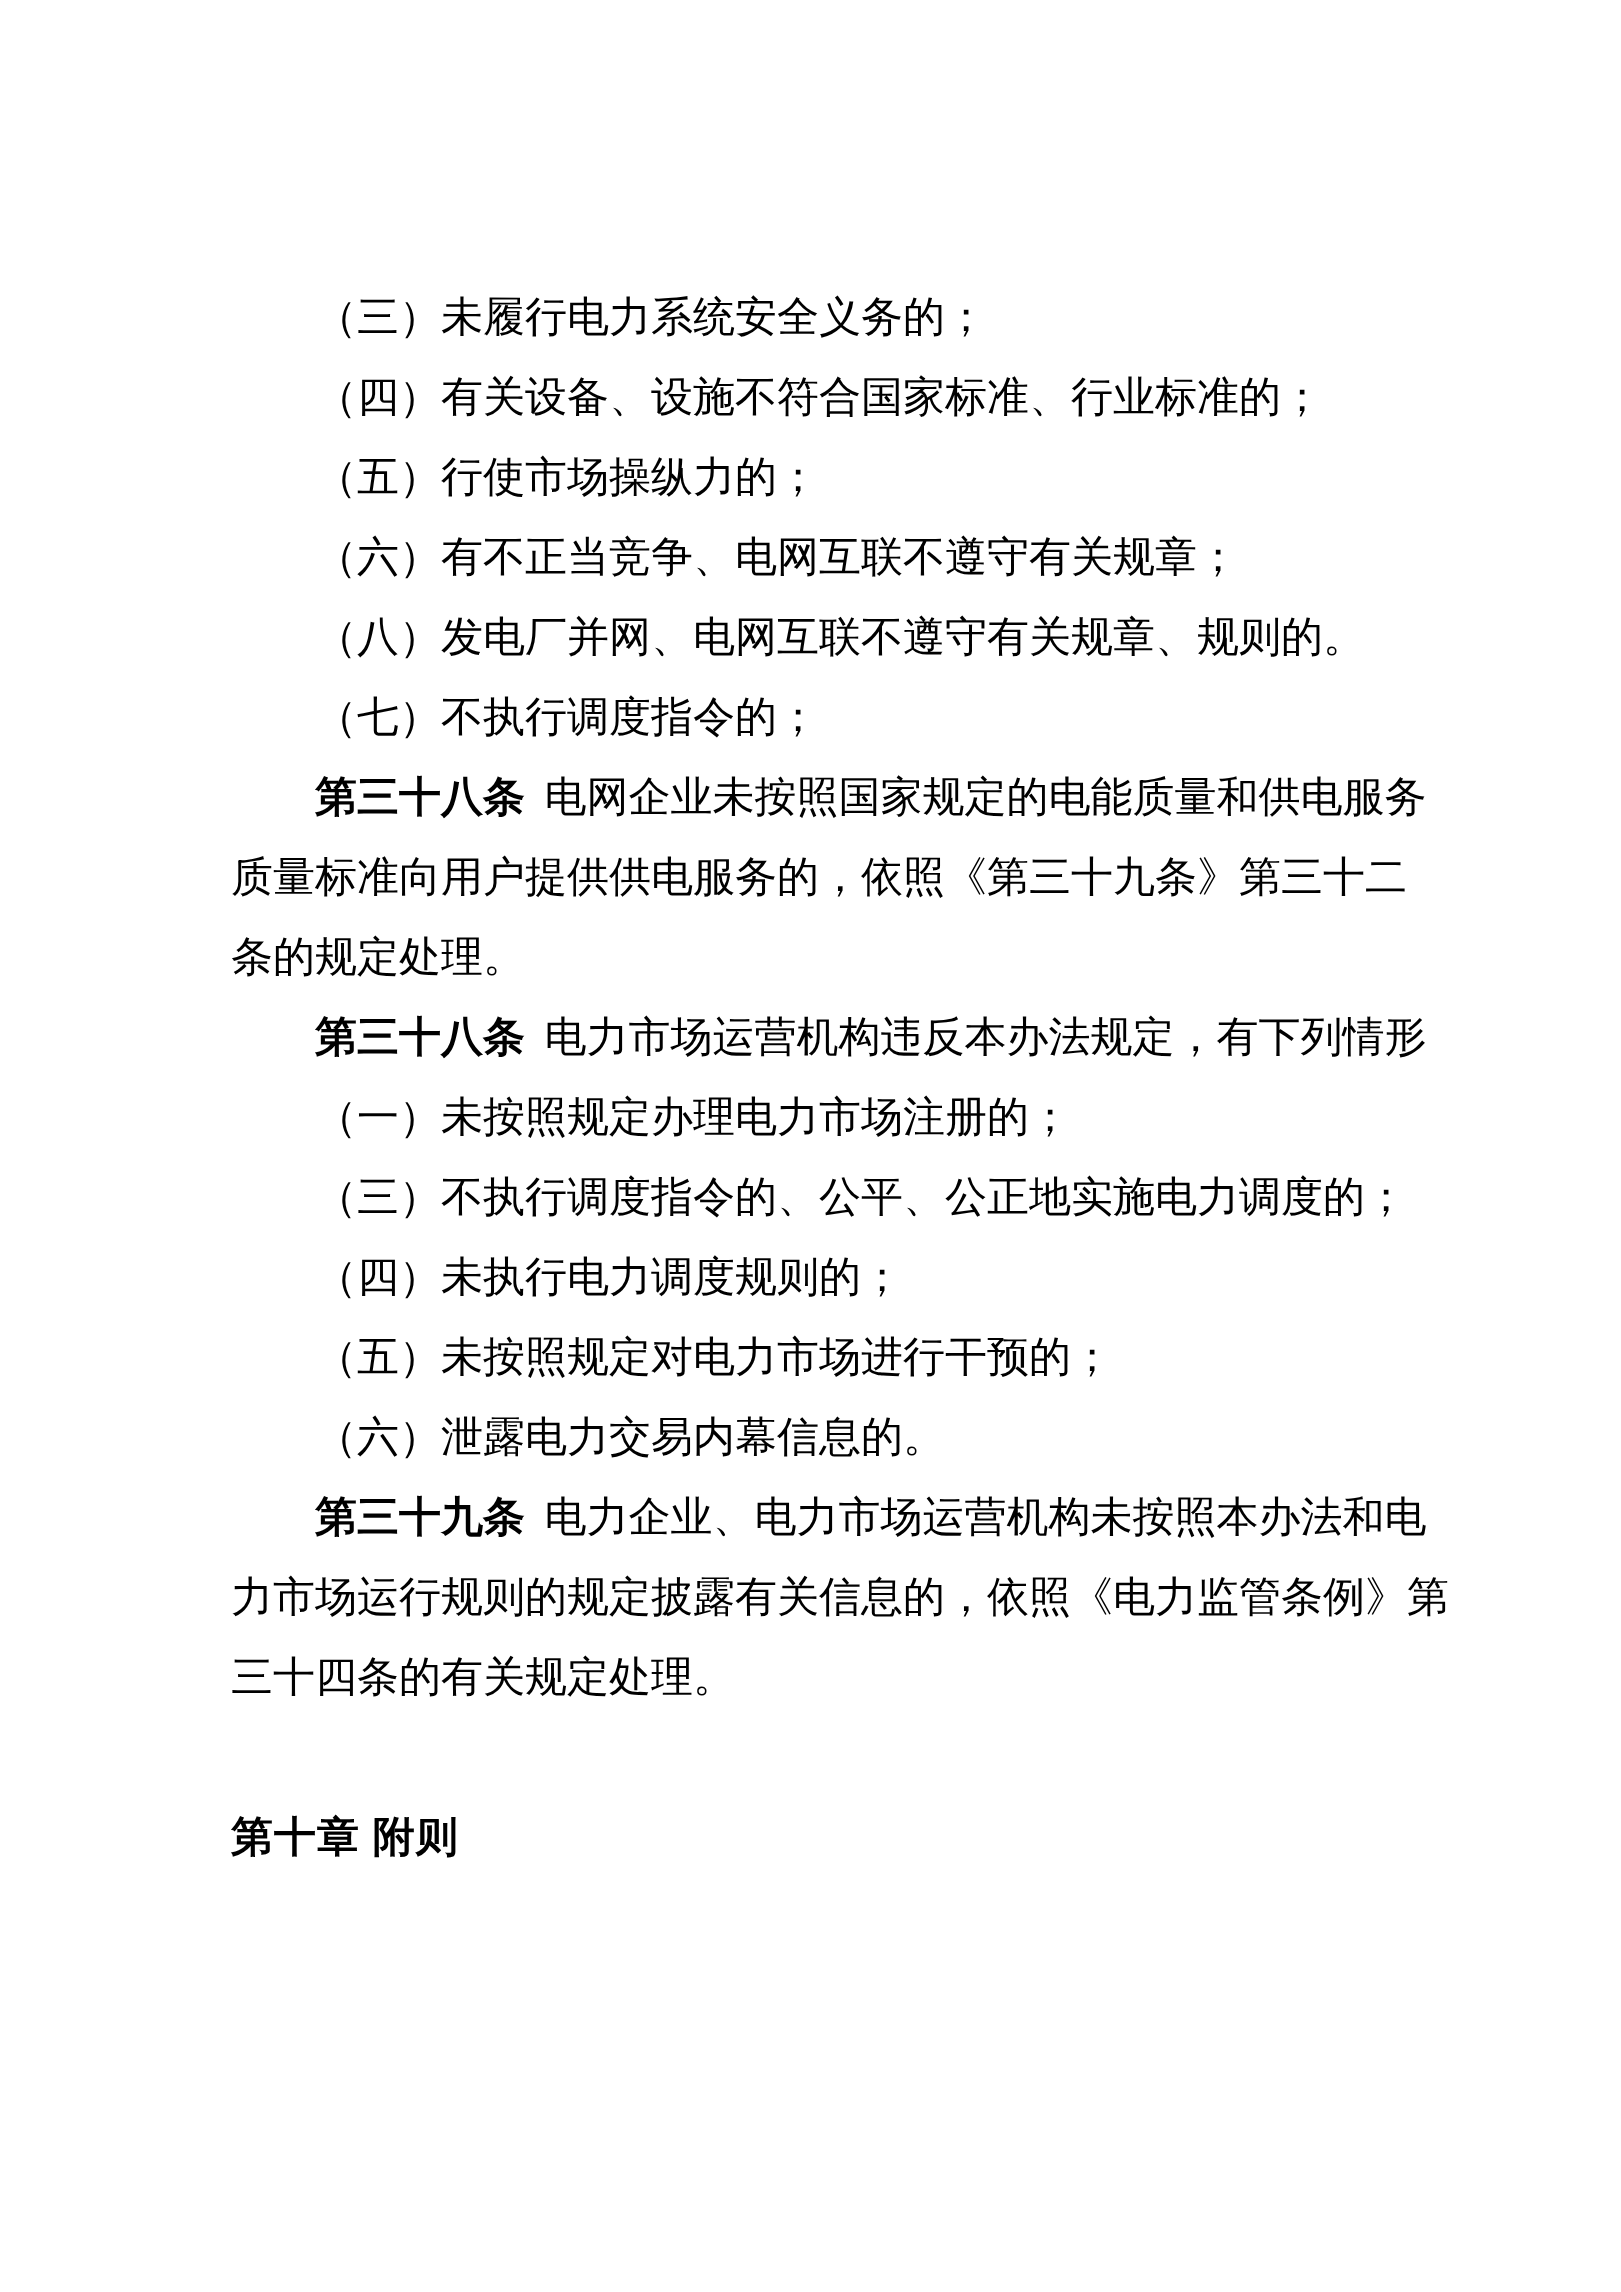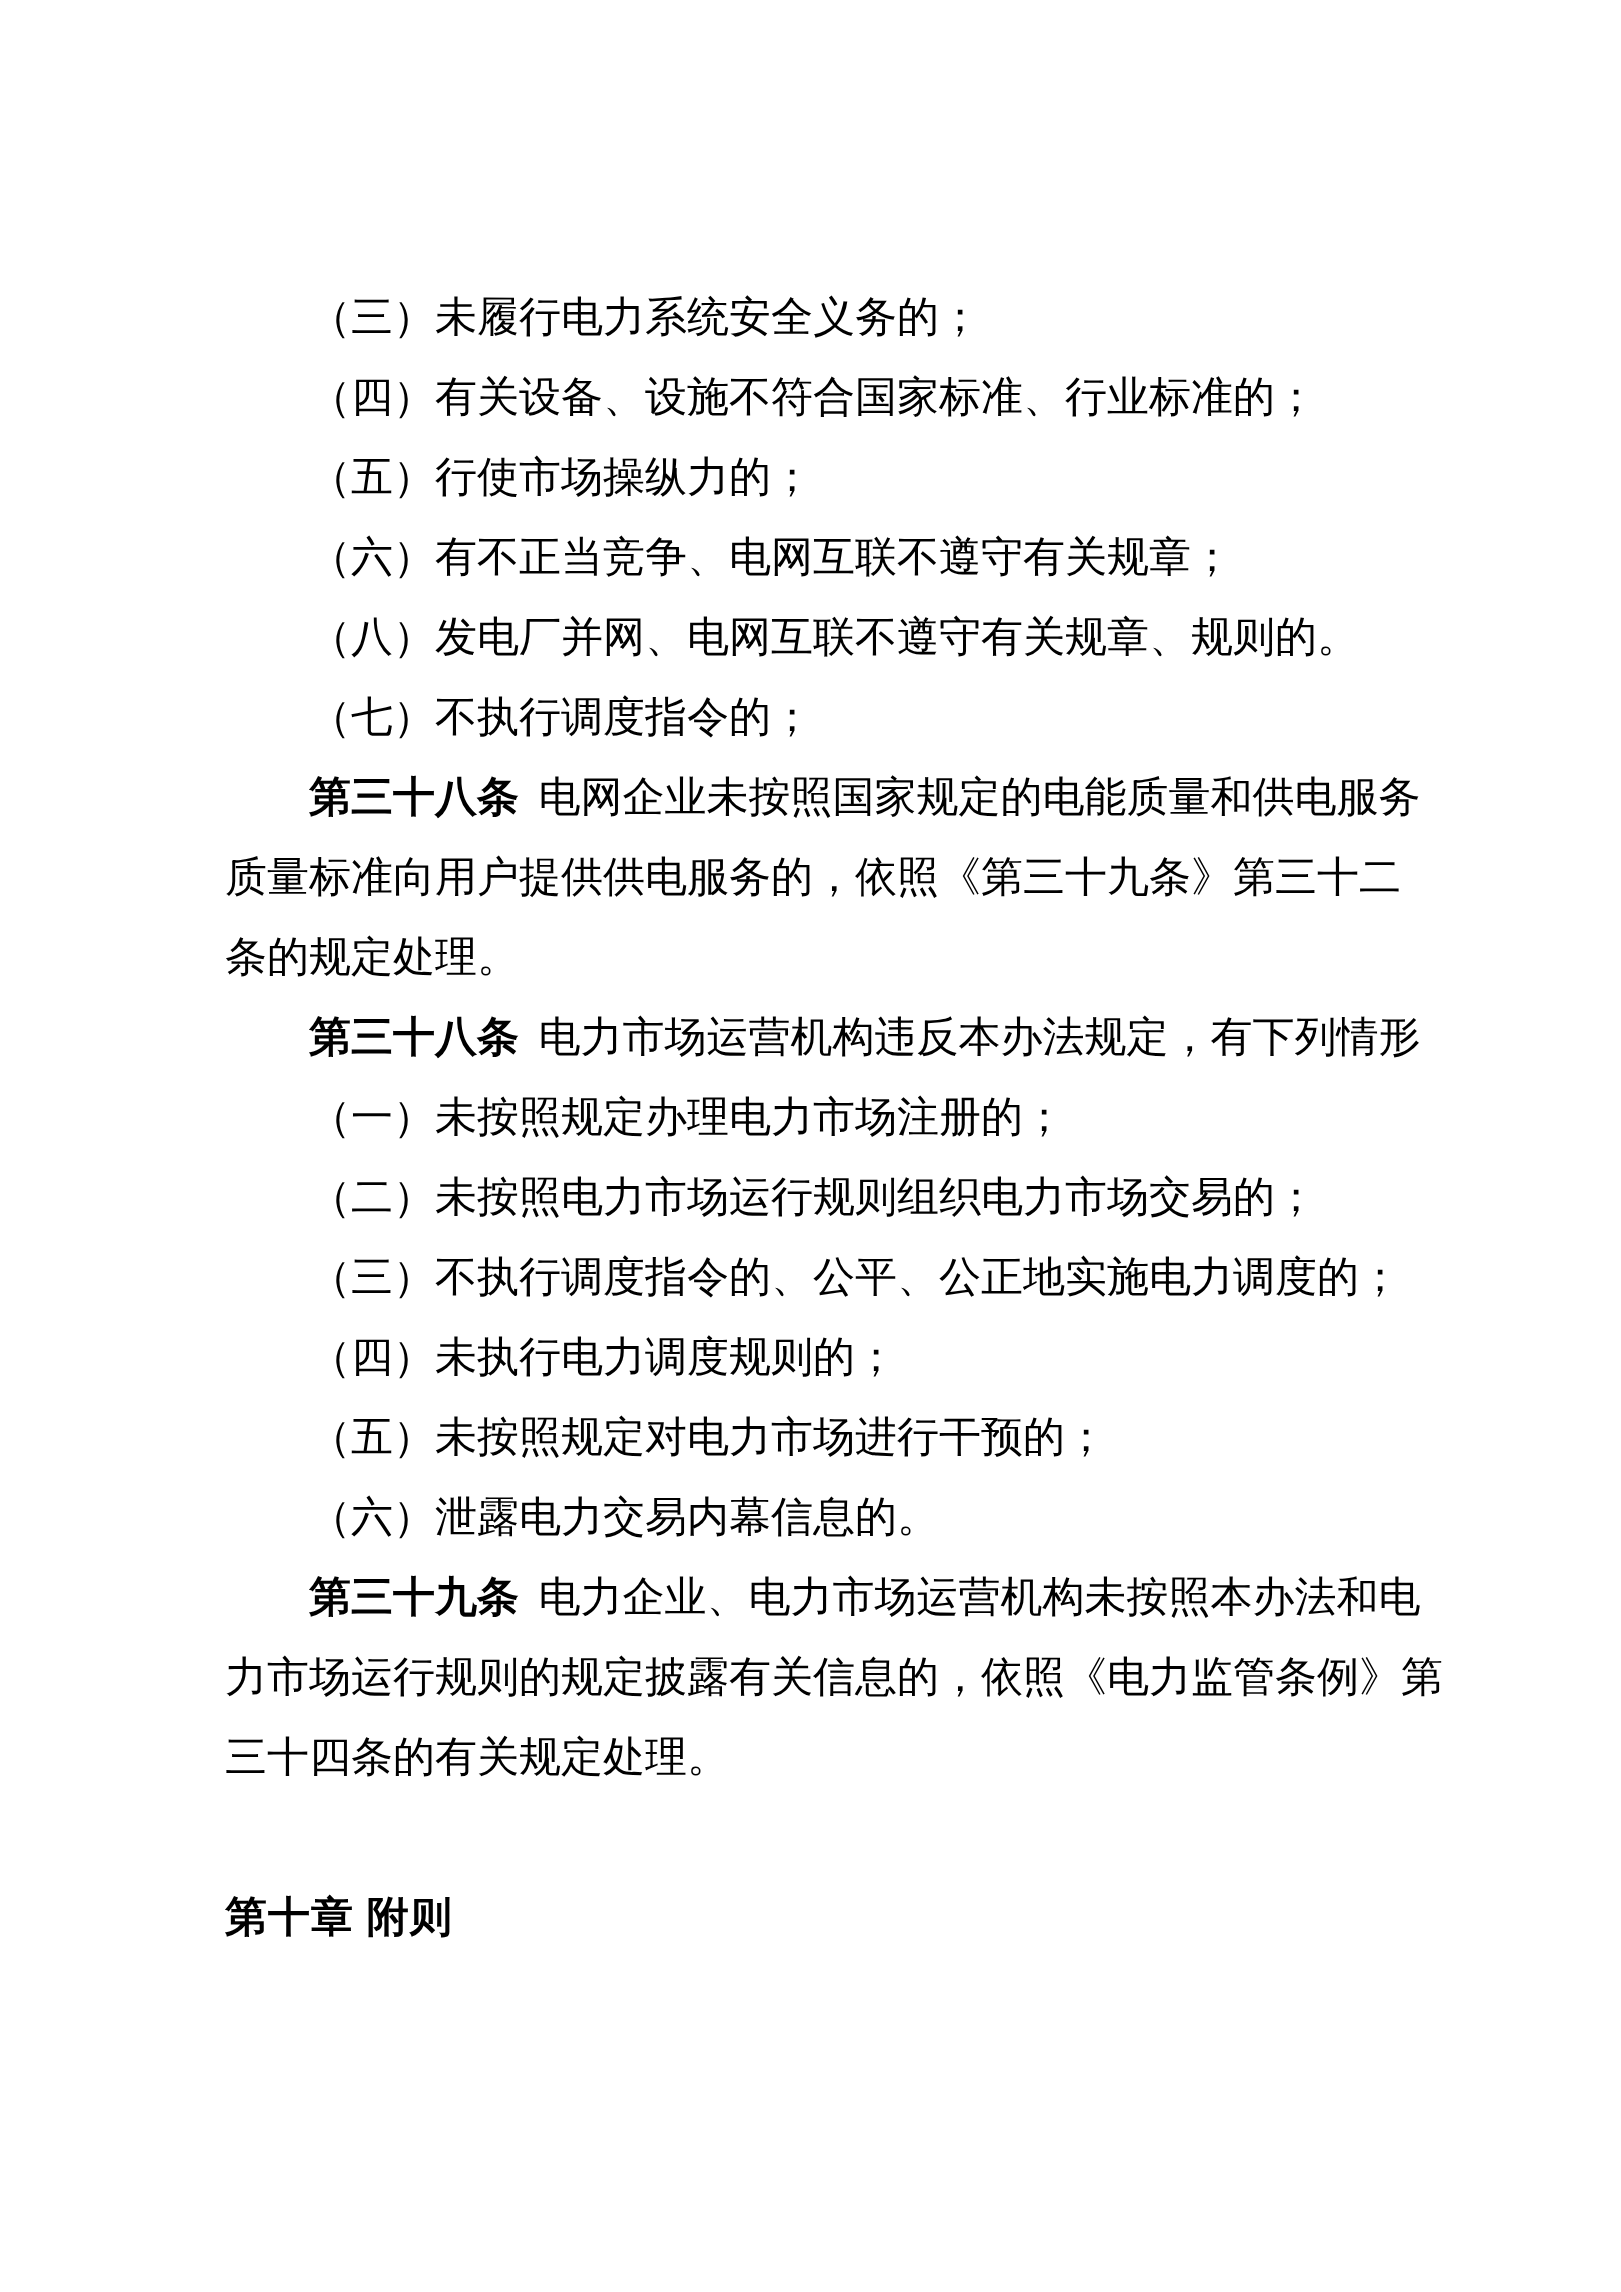--- a/index.html
+++ b/index.html
@@ -11,21 +11,21 @@
     position: relative;
     width: 1621px;
     height: 2293px;
     background: #ffffff;
     overflow: hidden;
     font-family: "Liberation Serif", serif;
     color: #000000;
   }
   .content {
     position: absolute;
-    left: 225px;
+    left: 231px;
     top: 277px;
     width: 1180px;
     font-size: 42px;
     line-height: 80px;
   }
   .line {
     height: 80px;
     white-space: nowrap;
     text-indent: 0;
   }
@@ -61,21 +61,20 @@
       <div class="line item">（四）有关设备、设施不符合国家标准、行业标准的；</div>
       <div class="line item">（五）行使市场操纵力的；</div>
       <div class="line item">（六）有不正当竞争、电网互联不遵守有关规章；</div>
       <div class="line item">（八）发电厂并网、电网互联不遵守有关规章、规则的。</div>
       <div class="line item">（七）不执行调度指令的；</div>
       <div class="line article"><span class="article-no">第三十八条</span><span>电网企业未按照国家规定的电能质量和供电服务</span></div>
       <div class="line flow">质量标准向用户提供供电服务的，依照《第三十九条》第三十二</div>
       <div class="line flow">条的规定处理。</div>
       <div class="line article"><span class="article-no">第三十八条</span><span>电力市场运营机构违反本办法规定，有下列情形</span></div>
       <div class="line item">（一）未按照规定办理电力市场注册的；</div>
-      <div class="line item">（二）未按照电力市场运行规则组织电力市场交易的；</div>
       <div class="line item">（三）不执行调度指令的、公平、公正地实施电力调度的；</div>
       <div class="line item">（四）未执行电力调度规则的；</div>
       <div class="line item">（五）未按照规定对电力市场进行干预的；</div>
       <div class="line item">（六）泄露电力交易内幕信息的。</div>
       <div class="line article"><span class="article-no">第三十九条</span><span>电力企业、电力市场运营机构未按照本办法和电</span></div>
       <div class="line flow">力市场运行规则的规定披露有关信息的，依照《电力监管条例》第</div>
       <div class="line flow">三十四条的有关规定处理。</div>
       <div class="line blank"></div>
       <div class="line chapter">第十章 附则</div>
     </main>

